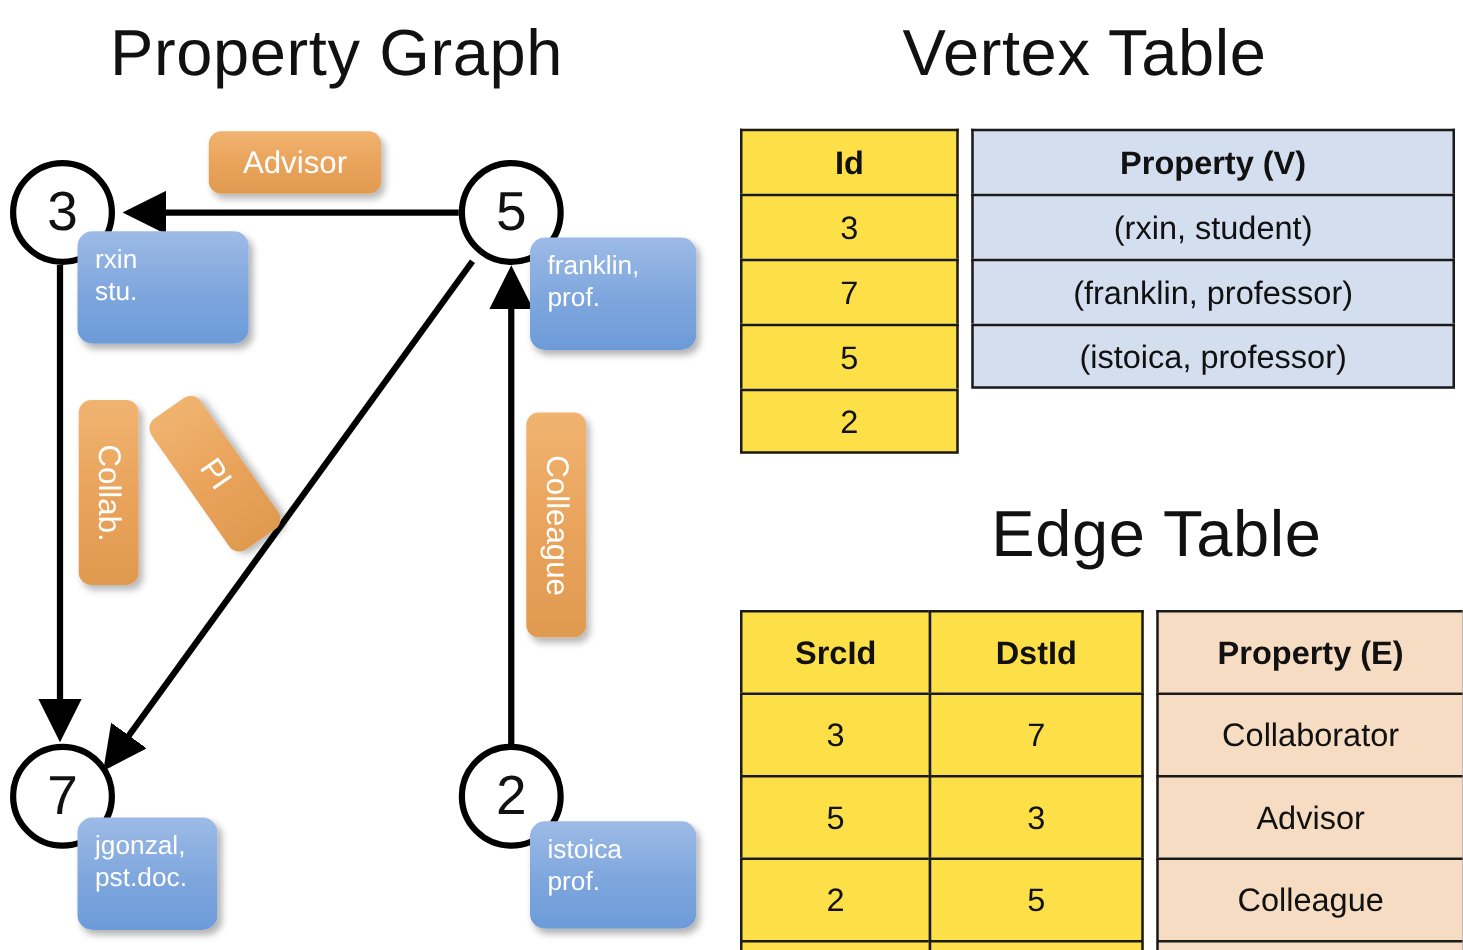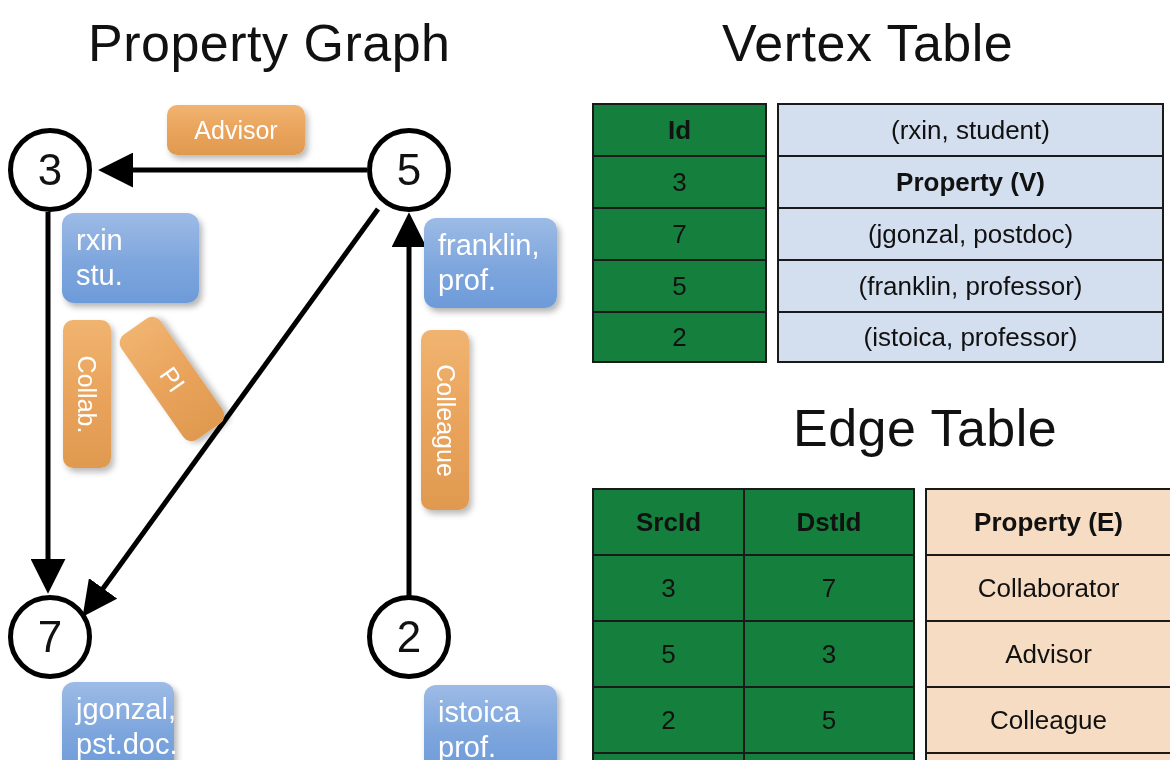--- a/index.html
+++ b/index.html
@@ -66,28 +66,27 @@
   #vnode-7 { left: 8px;   top: 595px; }
   #vnode-2 { left: 367px; top: 595px; }
 
   
   .prop-box {
     position: absolute;
     border-radius: 12px;
     background: linear-gradient(to bottom, #9dbbe6 0%, #7ea6dd 55%, #6d9bd9 100%);
     box-shadow: 3px 4px 6px rgba(0,0,0,0.30);
     color: #ffffff;
-    font-size: 29px;
+    font-size: 21px;
     font-weight: 300;
     line-height: 1.22;
     padding: 10px 14px;
     box-sizing: border-box;
     font-family: "Liberation Sans", sans-serif;
     white-space: pre-line;
-    margin-top: 28px;
   }
   #prop-rxin     { left: 62px;  top: 185px; width: 137px; height: 90px; }
   #prop-franklin { left: 424px; top: 190px; width: 133px; height: 90px; }
   #prop-jgonzal  { left: 62px;  top: 654px; width: 112px; height: 90px; }
   #prop-istoica  { left: 424px; top: 657px; width: 133px; height: 86px; }
 
   
   .edge-label {
     position: absolute;
     border-radius: 10px;
@@ -132,21 +131,21 @@
     border: 2px solid #1a1a1a;
     border-bottom-width: 0;
     box-sizing: border-box;
     display: flex;
     align-items: center;
     justify-content: center;
     font-family: "Liberation Sans", sans-serif;
     font-weight: 300;
     font-size: 26px;
     color: #111;
-    background: #15803d;
+    background: #fde047;
     white-space: nowrap;
   }
   .tcol .tcell:last-child { border-bottom-width: 2px; }
   .tcell.hdr { font-weight: 700; }
 
   
   #vertex-table { left: 592px; top: 103px; }
   #vertex-table .col-id   { width: 175px; }
   #vertex-table .col-prop { width: 387px; margin-left: 10px; }
   #vertex-table .tcell    { height: 52px; }
@@ -225,23 +224,22 @@
 
 <div class="tbl-wrap" id="vertex-table">
   <div class="tcol col-id">
     <div class="tcell hdr">Id</div>
     <div class="tcell">3</div>
     <div class="tcell">7</div>
     <div class="tcell">5</div>
     <div class="tcell">2</div>
   </div>
   <div class="tcol col-prop">
+    <div class="tcell hdr">Property (V)</div>
     <div class="tcell">(rxin, student)</div>
-    <div class="tcell hdr">Property (V)</div>
-    <div class="tcell">(jgonzal, postdoc)</div>
     <div class="tcell">(franklin, professor)</div>
     <div class="tcell">(istoica, professor)</div>
   </div>
 </div>
 
 <div class="tbl-wrap" id="edge-table">
   <div class="tcol col-src">
     <div class="tcell hdr">SrcId</div>
     <div class="tcell">3</div>
     <div class="tcell">5</div>

